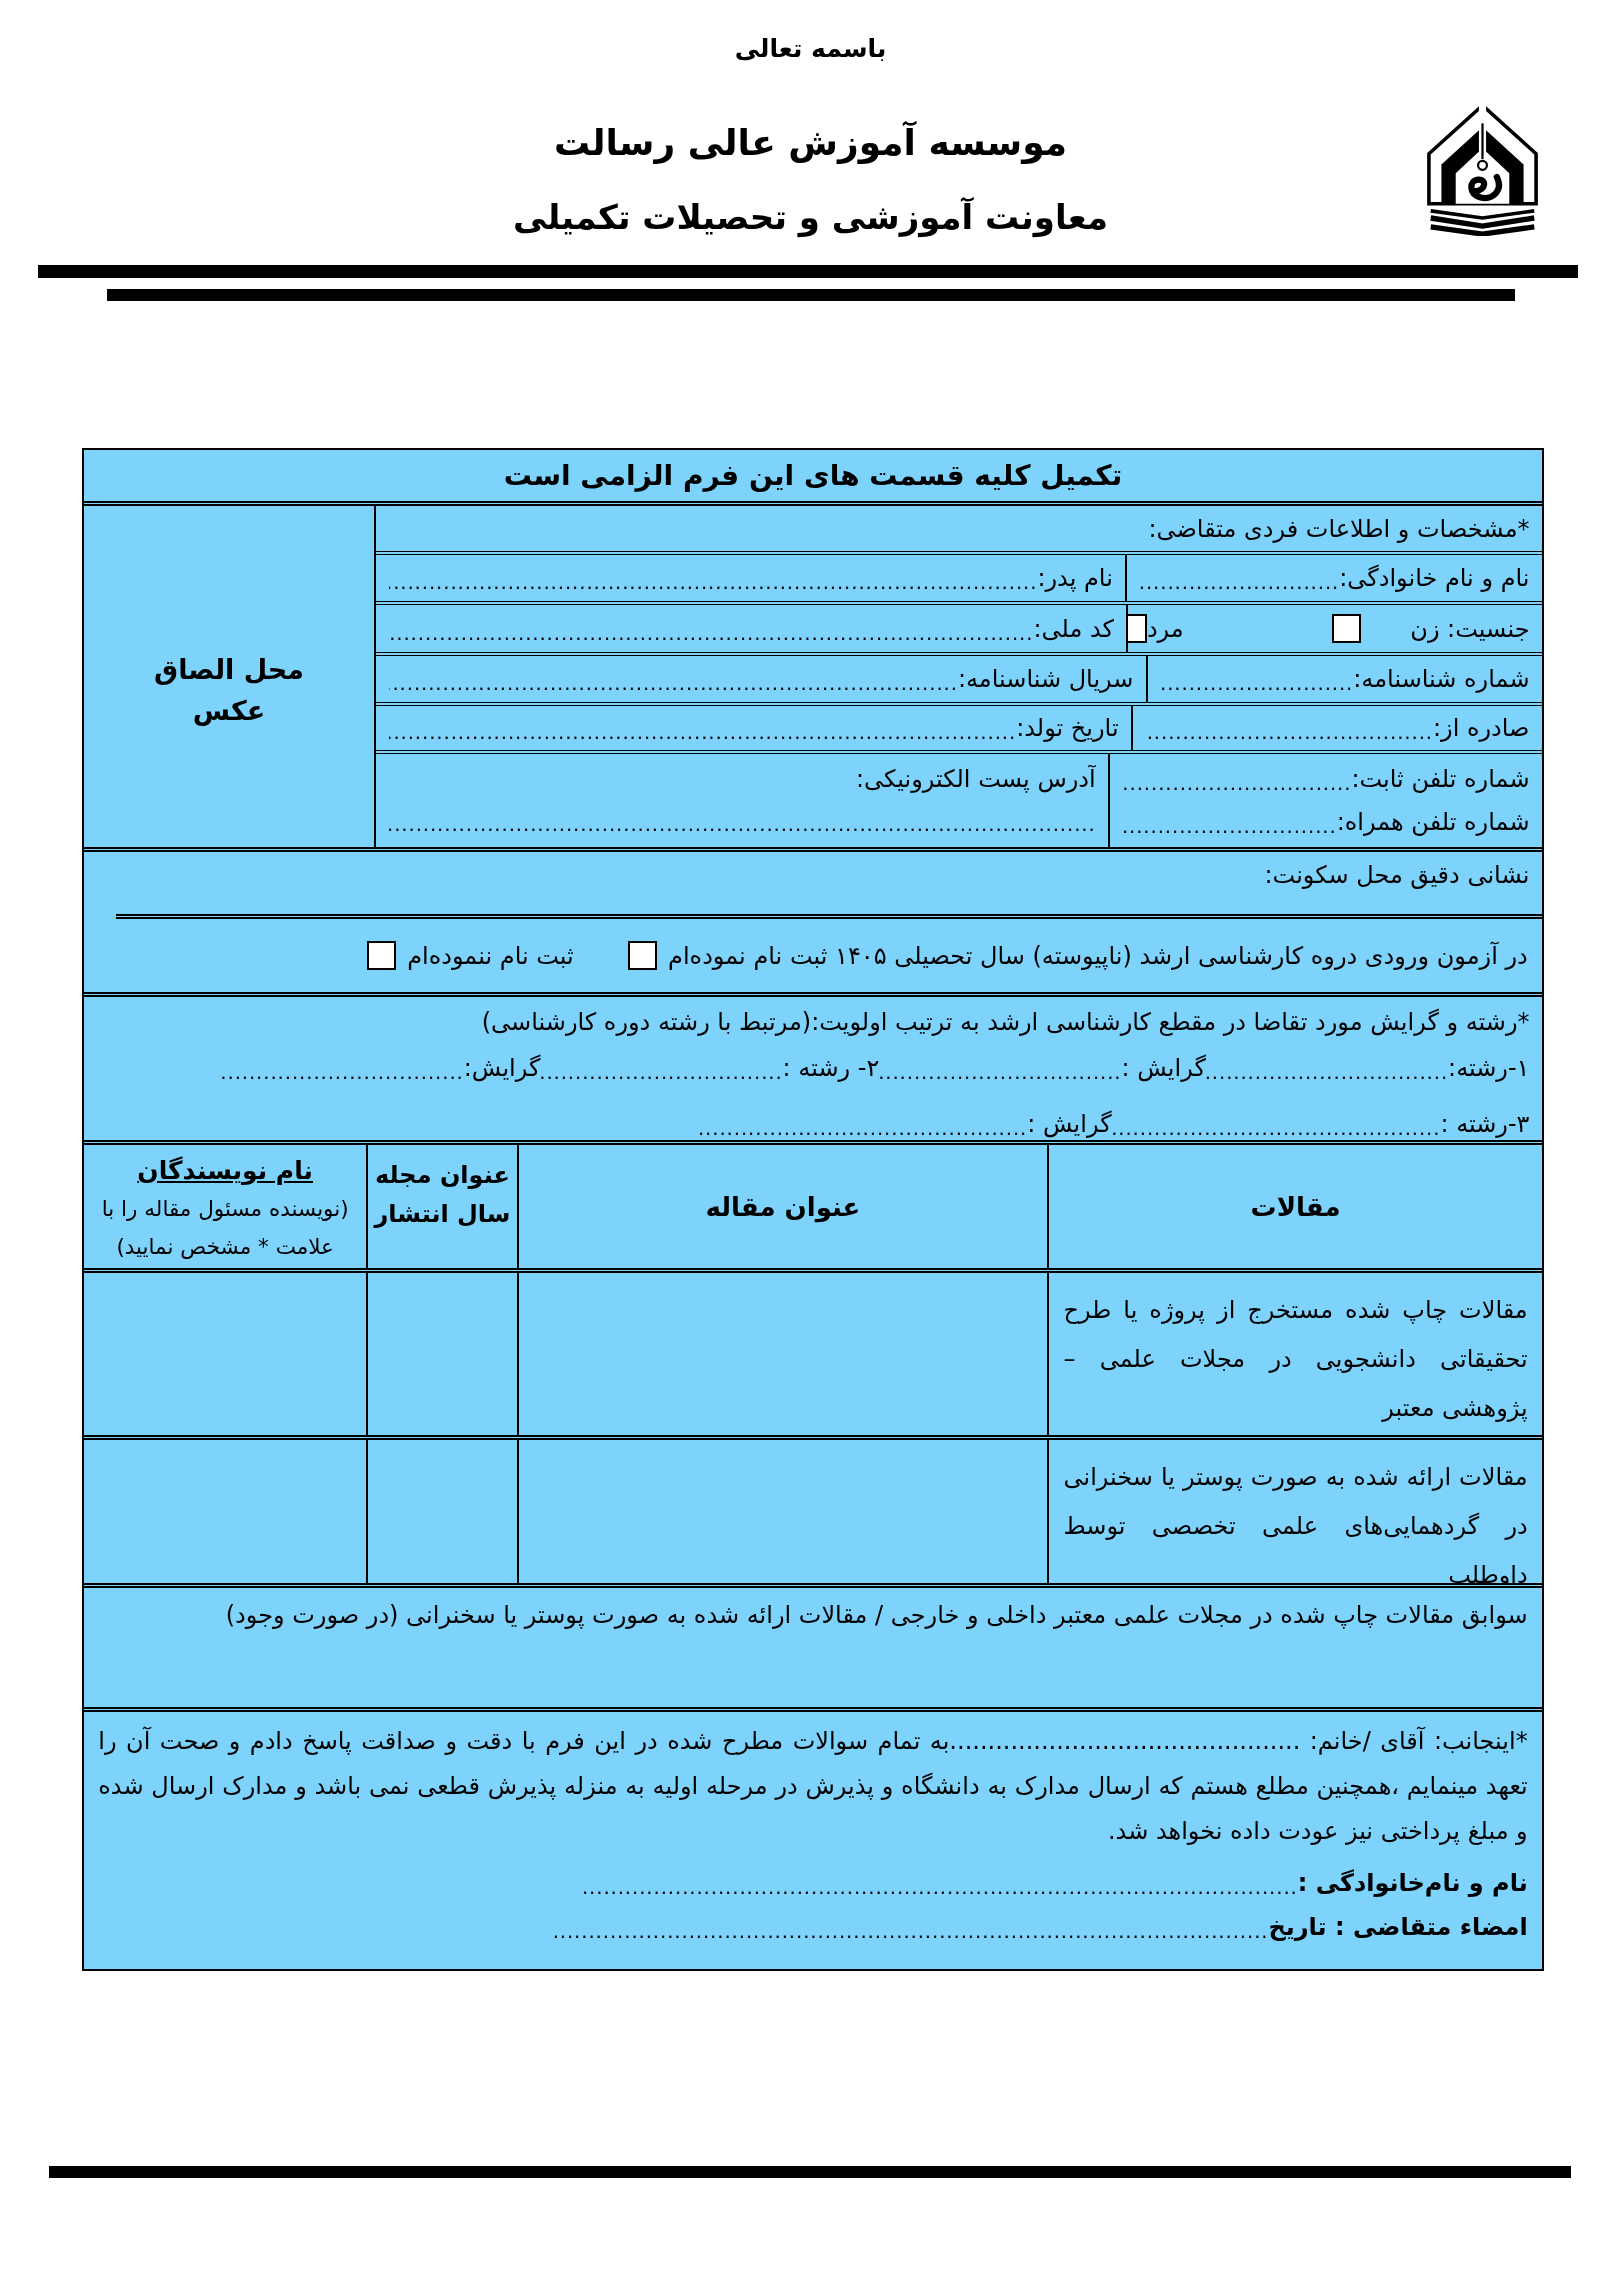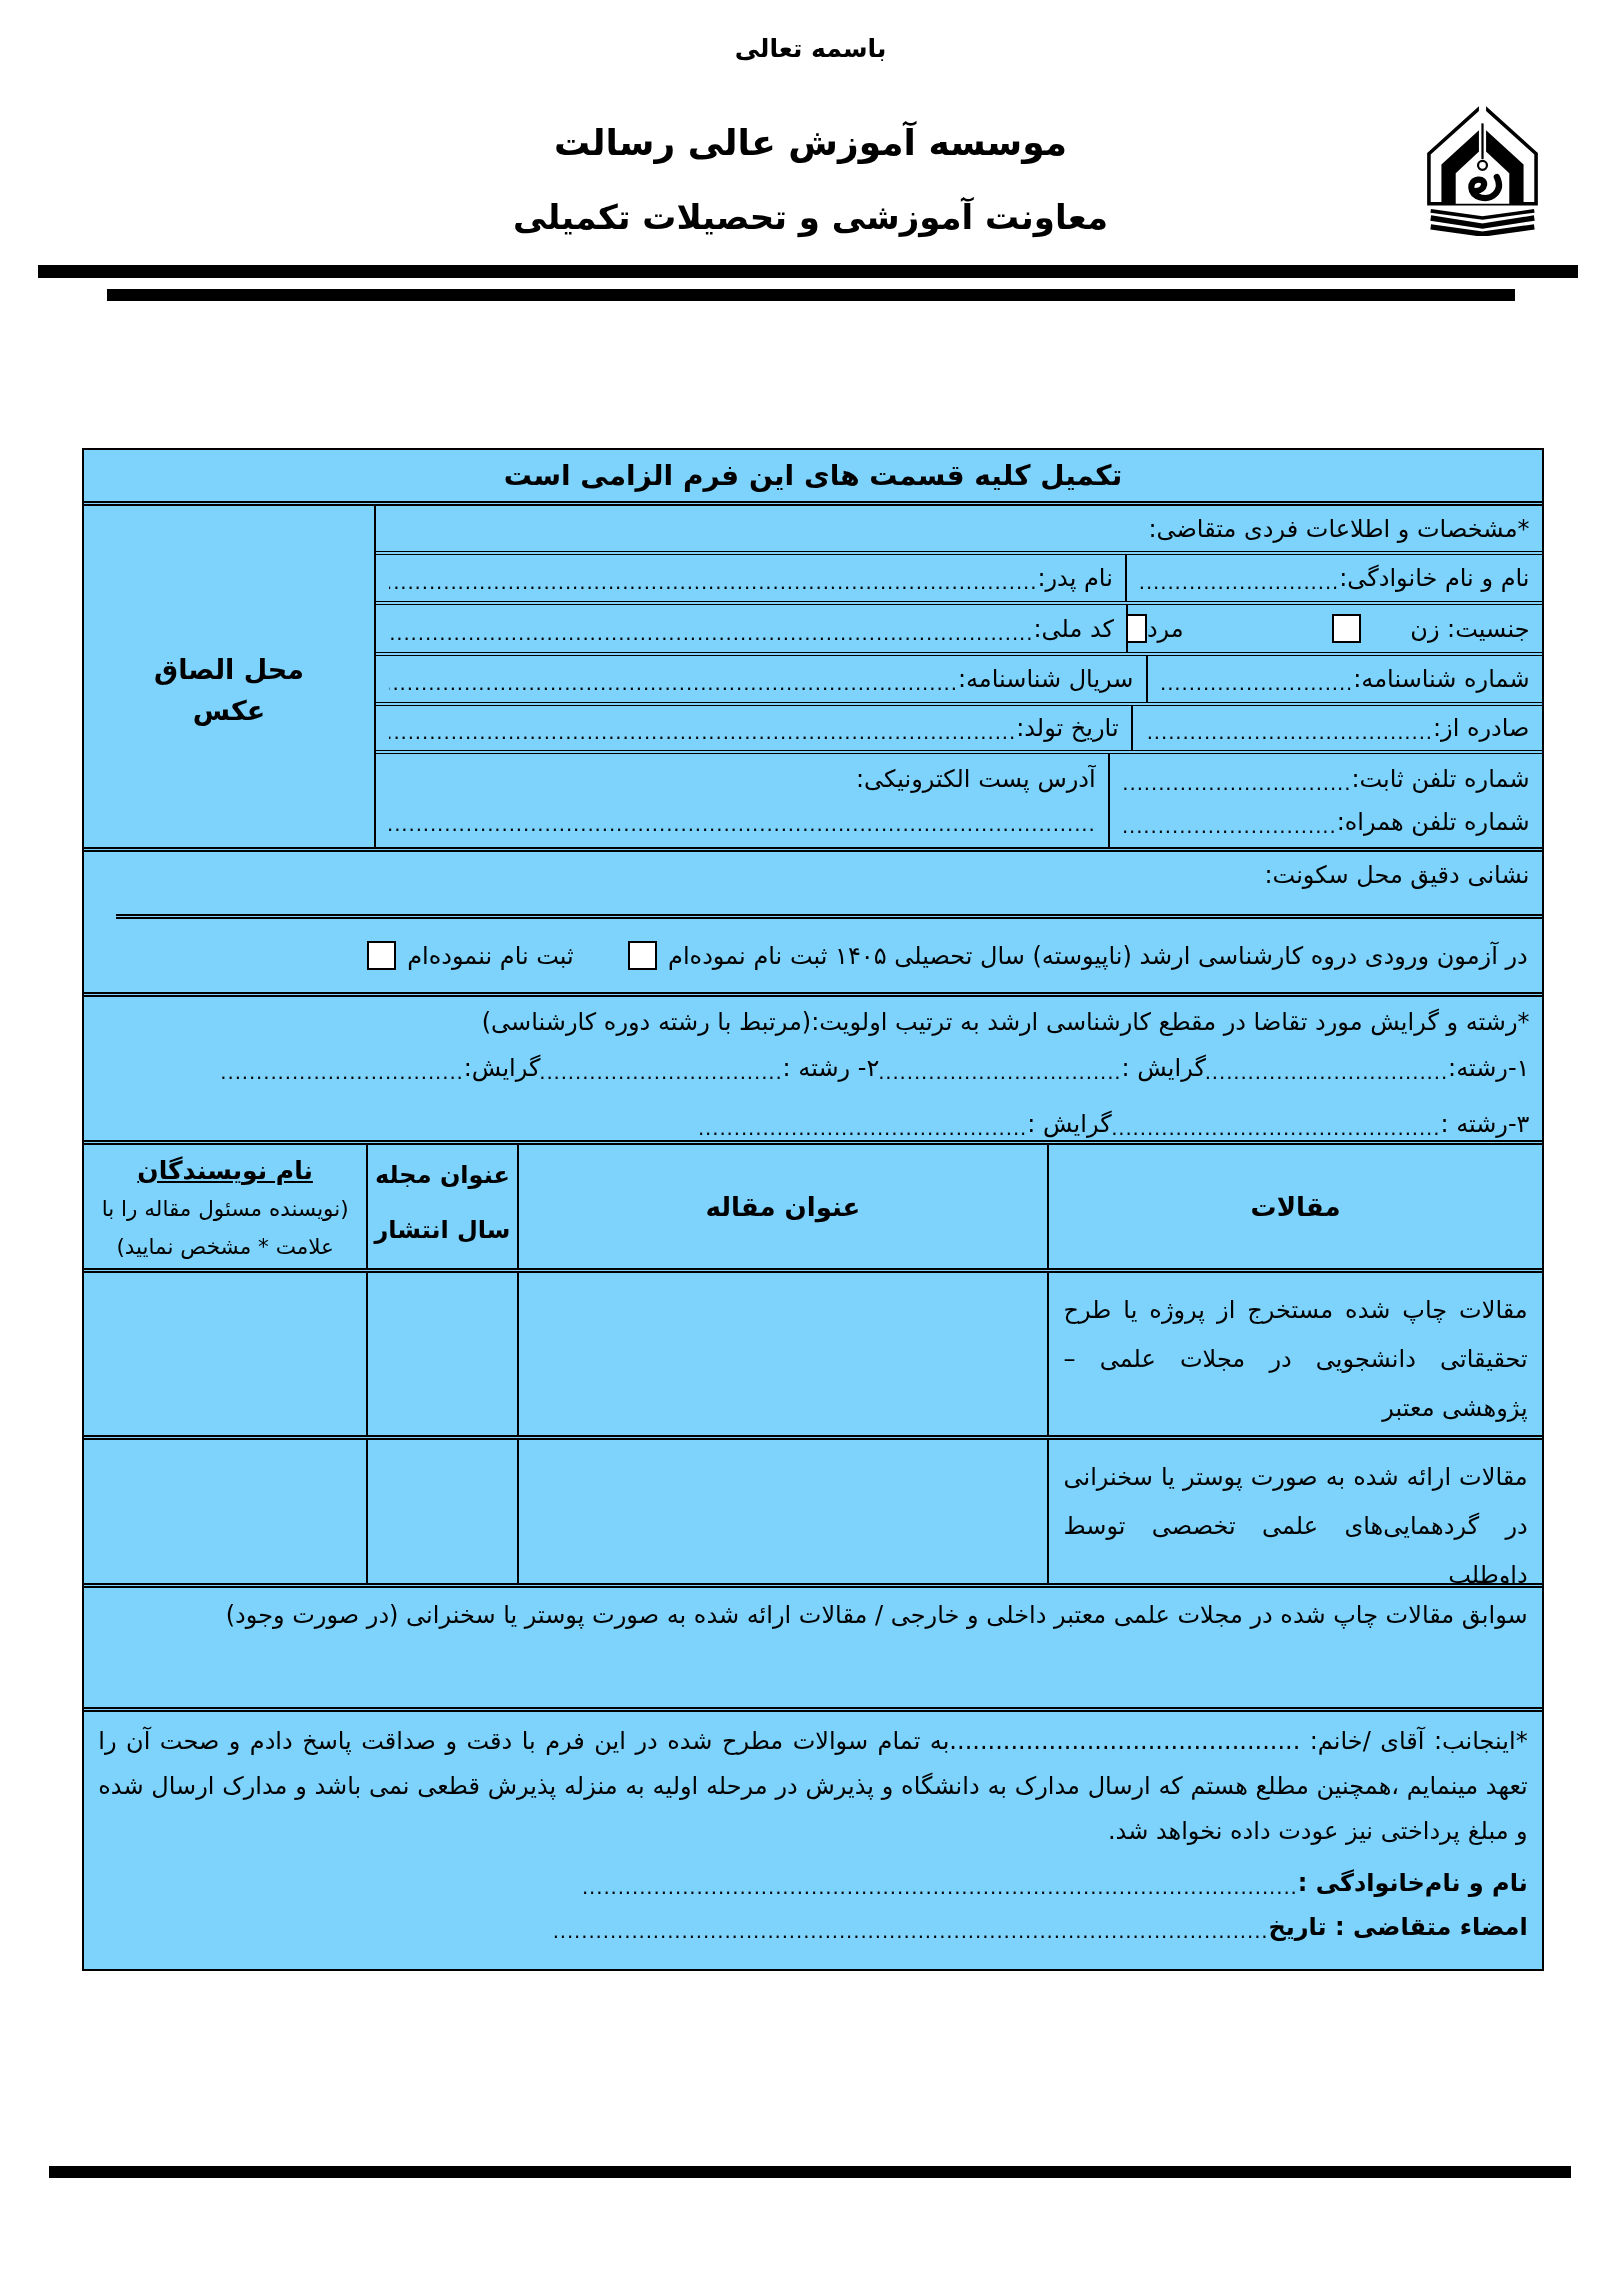--- a/index.html
+++ b/index.html
@@ -89,21 +89,21 @@
   .a-row.a-head { height:128px; }
   .a-row.a-b1 { height:167px; }
   .a-row.a-b2 { height:148px; }
   .ac { min-width:0; overflow:hidden; }
   .ac.c1 { width:33.8%; }
   .ac.c2 { width:36.4%; border-right:2.7px solid #000; }
   .ac.c3 { width:10.3%; border-right:2.7px solid #000; }
   .ac.c4 { flex:1 1 auto; border-right:2.7px solid #000; }
   .a-head .ac { display:flex; flex-direction:column; align-items:center; justify-content:center; text-align:center; }
   .a-head .ac.c1, .a-head .ac.c2 { font-weight:bold; font-size:26px; }
-  .a-head .ac.c3 { font-weight:bold; font-size:24px; line-height:39px; justify-content:flex-start; padding-top:10.7px;gap:16px; }
+  .a-head .ac.c3 { font-weight:bold; font-size:24px; line-height:39px; justify-content:flex-start; padding-top:10.7px; }
   .a-head .ac.c4 { justify-content:flex-start; padding:7.2px 5.4px 0 5.4px; line-height:38px; }
   .a-head .b { font-weight:bold; font-size:25px;text-decoration:underline; }
   .a-head .s { font-size:21.5px; }
   .ac.txt { padding:12.5px 14.3px; line-height:49px; text-align:justify; }
 
   
   .row.notes { height:124px; padding:7.2px 14.3px 0 14.3px; line-height:41px; }
   .row.decl { height:257px; padding:7.2px 14.3px 0 14.3px; border-bottom:none; }
   .d-text { line-height:45px; text-align:justify; }
   .d-b { display:flex; align-items:center; font-weight:bold; margin-top:12.5px; overflow:hidden; }

